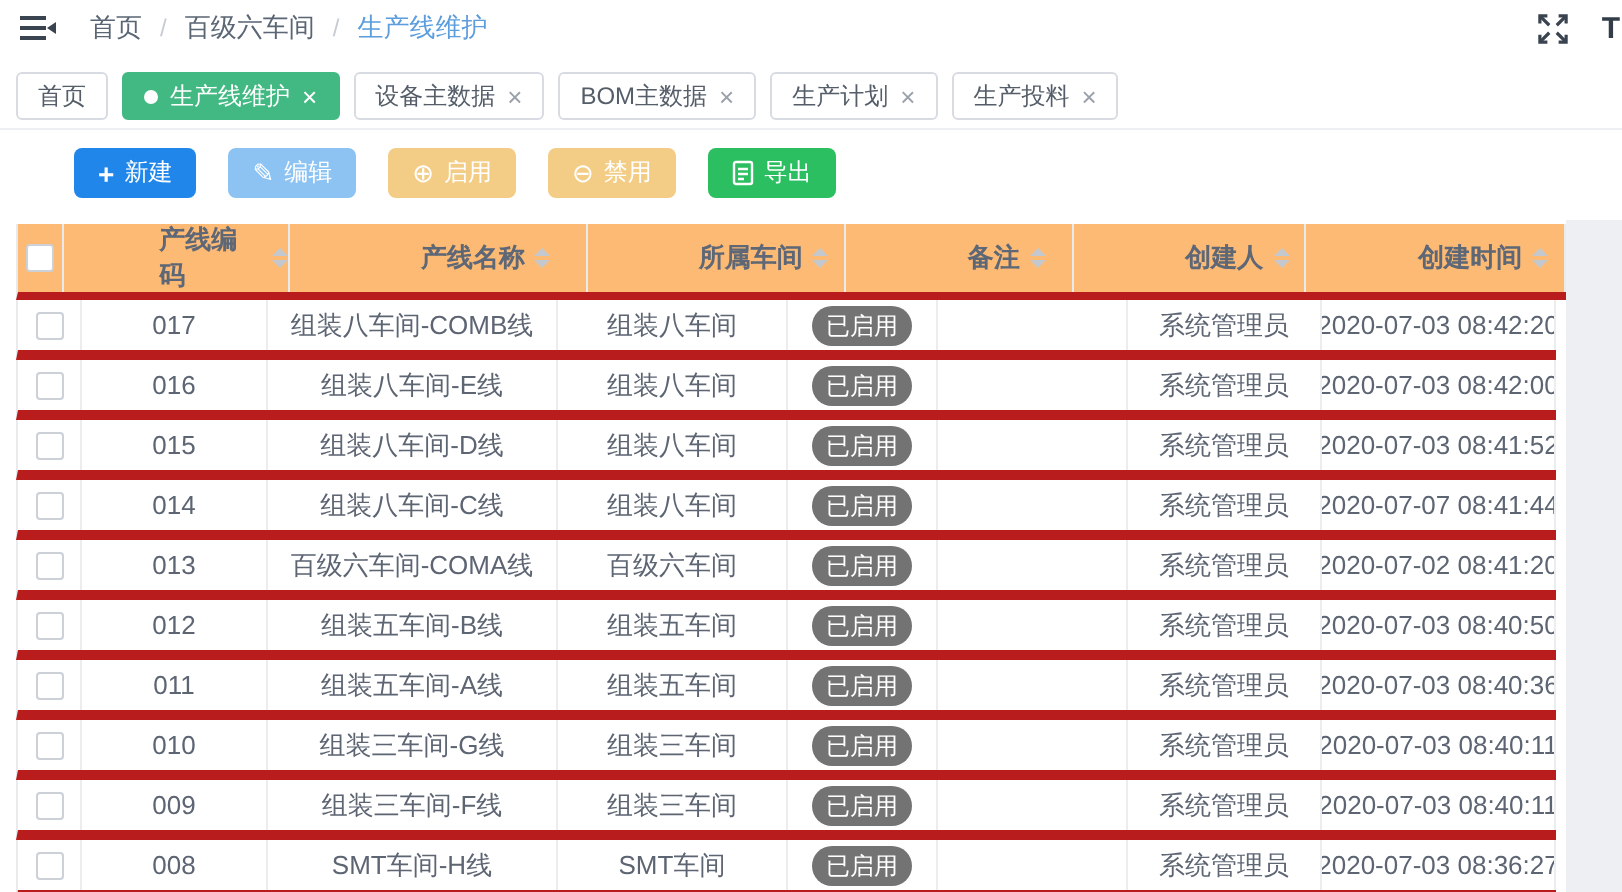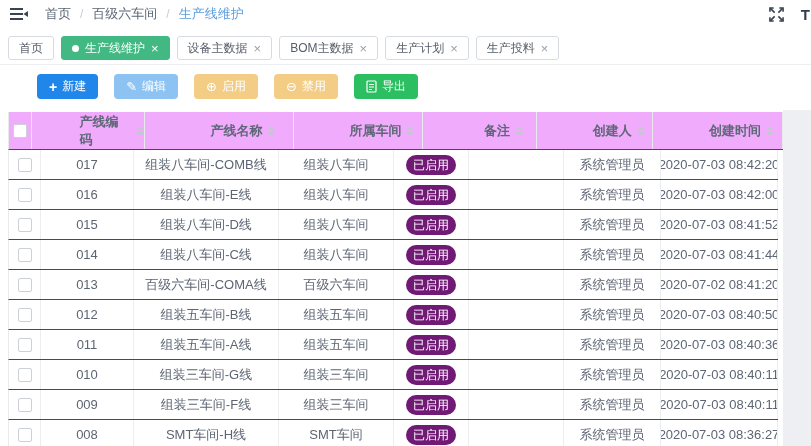--- a/index.html
+++ b/index.html
@@ -34,37 +34,37 @@
   .btn { display:inline-flex; align-items:center; gap:5px; height:25px; padding:0 12px;
     border:none; border-radius:4px; color:#fff; font-size:12px; cursor:pointer; font-family:inherit; }
   .bicon { font-size:13px; line-height:1; font-style:normal; }
   .btn-new { background:#2086ea; } .btn-new .bicon{ font-size:14px; font-weight:bold; }
   .btn-edit { background:#8cc3f2; }
   .btn-enable,.btn-disable { background:#f3cd85; }
   .btn-export { background:#2bbf61;justify-content:space-between; }
 
   
   .table { position:absolute; top:112px; left:8px; }
-  .thead { display:flex; width:775px; height:38px; background:#f0abfc;
-    border-left:1px solid #e8eaec; border-bottom:1px solid #b91c1c;gap:48px; }
+  .thead { display:flex; width:775px; height:38px; background:#fdba74;
+    border-left:1px solid #e8eaec; border-bottom:4px solid #b91c1c;gap:48px; }
   .th { display:flex; align-items:center; justify-content:center; gap:5px; font-size:13px;
     font-weight:bold; color:#5d6776; border-right:1px solid #e8eaec; cursor:pointer; }
   .row { display:flex; width:770px; height:30px; border-left:1px solid #e8eaec;
-    border-bottom:1px solid #b91c1c; background:#fff; }
+    border-bottom:5px solid #b91c1c; background:#fff; }
   .td { display:flex; align-items:center; justify-content:center; font-size:13px;
     color:#5d6573; border-right:1px solid #ebedef; overflow:hidden; white-space:nowrap; }
   .w0{width:32px}.w1{width:93px}.w2{width:145px}.w3{width:115px}
   .w4{width:75px}.w5{width:95px}.w6{width:97px}.w7{width:117px}
   .checkbox { width:14px; height:14px; border:1px solid #ccd0d7; border-radius:2px;
     background:#fff; cursor:pointer; }
   .sort { display:inline-flex; flex-direction:column; gap:2px; }
   .sort i { display:block; width:0; height:0; border-left:4px solid transparent; border-right:4px solid transparent; }
   .sort .up { border-bottom:4px solid #c3c7ce; }
   .sort .down { border-top:4px solid #c3c7ce; }
-  .badge { background:#701a75; color:#fff; font-size:12px; height:20px; line-height:20px;
+  .badge { background:#737373; color:#fff; font-size:12px; height:20px; line-height:20px;
     padding:0 7px; border-radius:10px; }
 
   .strip { position:absolute; top:110px; left:783px; width:28px; height:336px; background:#edeff2; }
 </style>
 </head>
 <body>
 
 <div class="navbar">
   <span class="hamburger">
     <svg width="18" height="14" viewBox="0 0 18 14">
@@ -246,21 +246,21 @@
       <span class="checkbox"></span>
     </div>
     <div class="td w1">014</div>
     <div class="td w2">组装八车间-C线</div>
     <div class="td w3">组装八车间</div>
     <div class="td w4">
       <span class="badge">已启用</span>
     </div>
     <div class="td w5"></div>
     <div class="td w6">系统管理员</div>
-    <div class="td w7">2020-07-03 08:41:44</div>
+    <div class="td w7">2020-07-07 08:41:44</div>
   </div>
 
   <div class="row">
     <div class="td w0">
       <span class="checkbox"></span>
     </div>
     <div class="td w1">013</div>
     <div class="td w2">百级六车间-COMA线</div>
     <div class="td w3">百级六车间</div>
     <div class="td w4">

